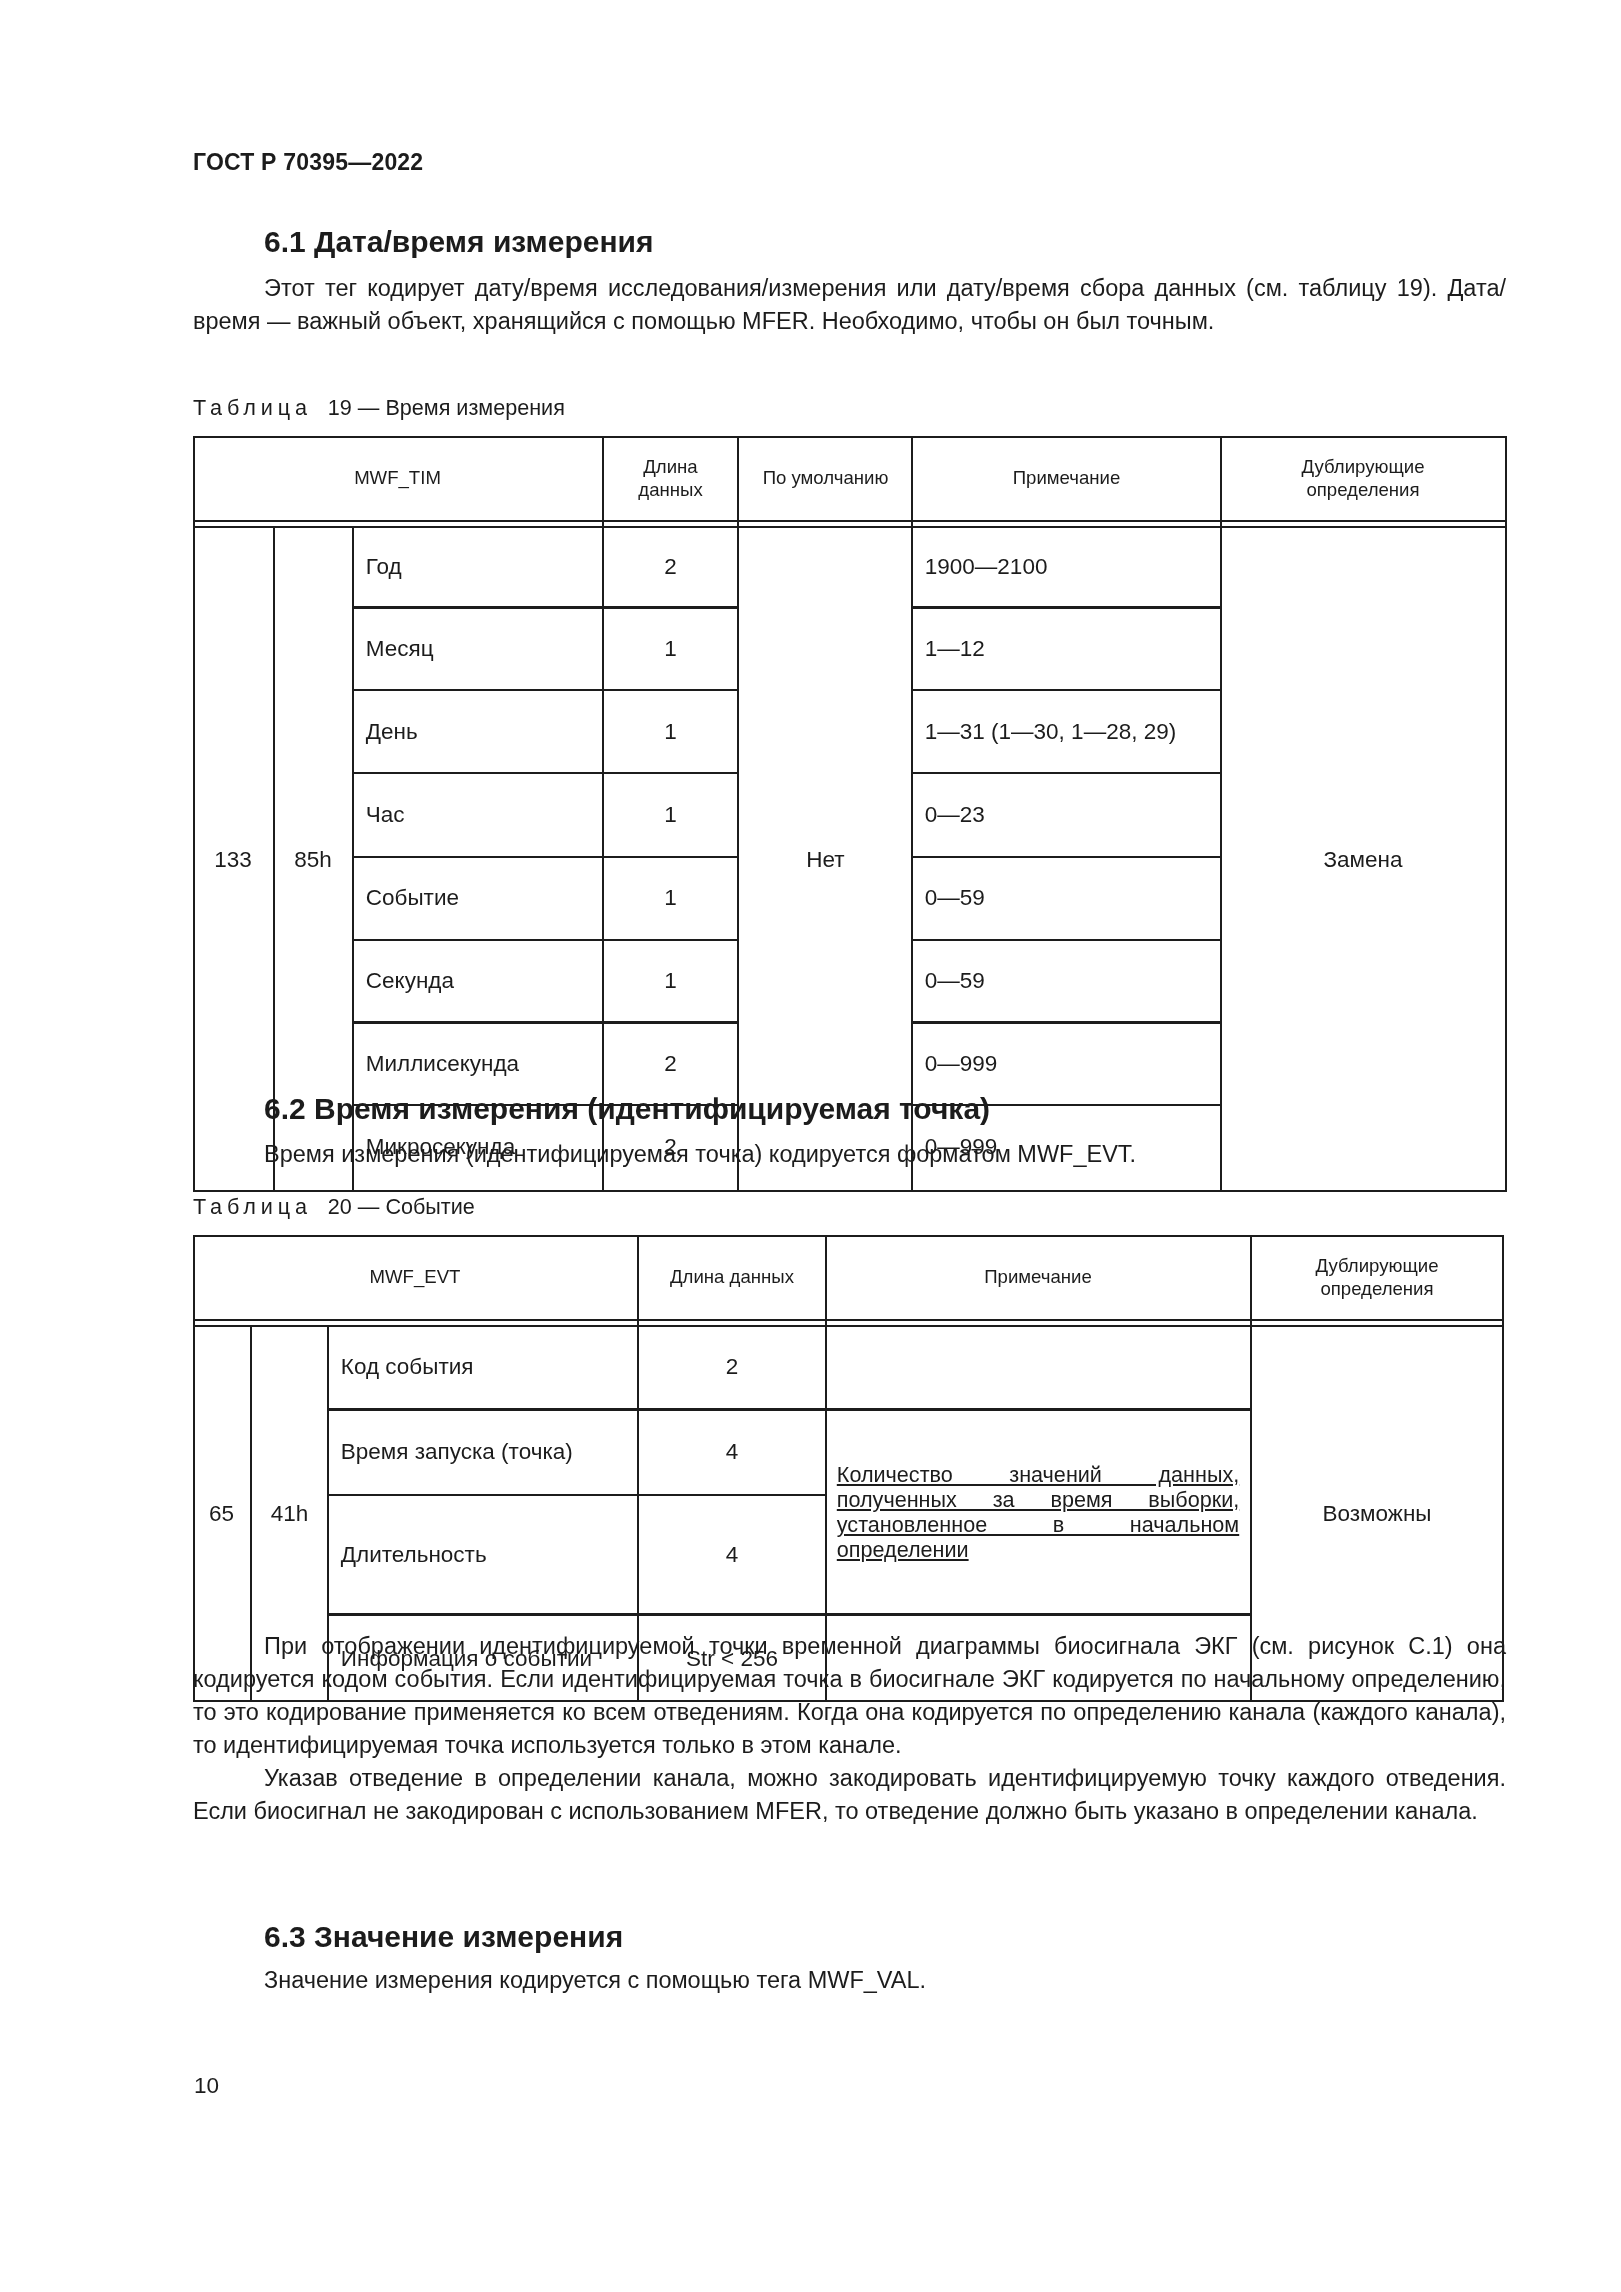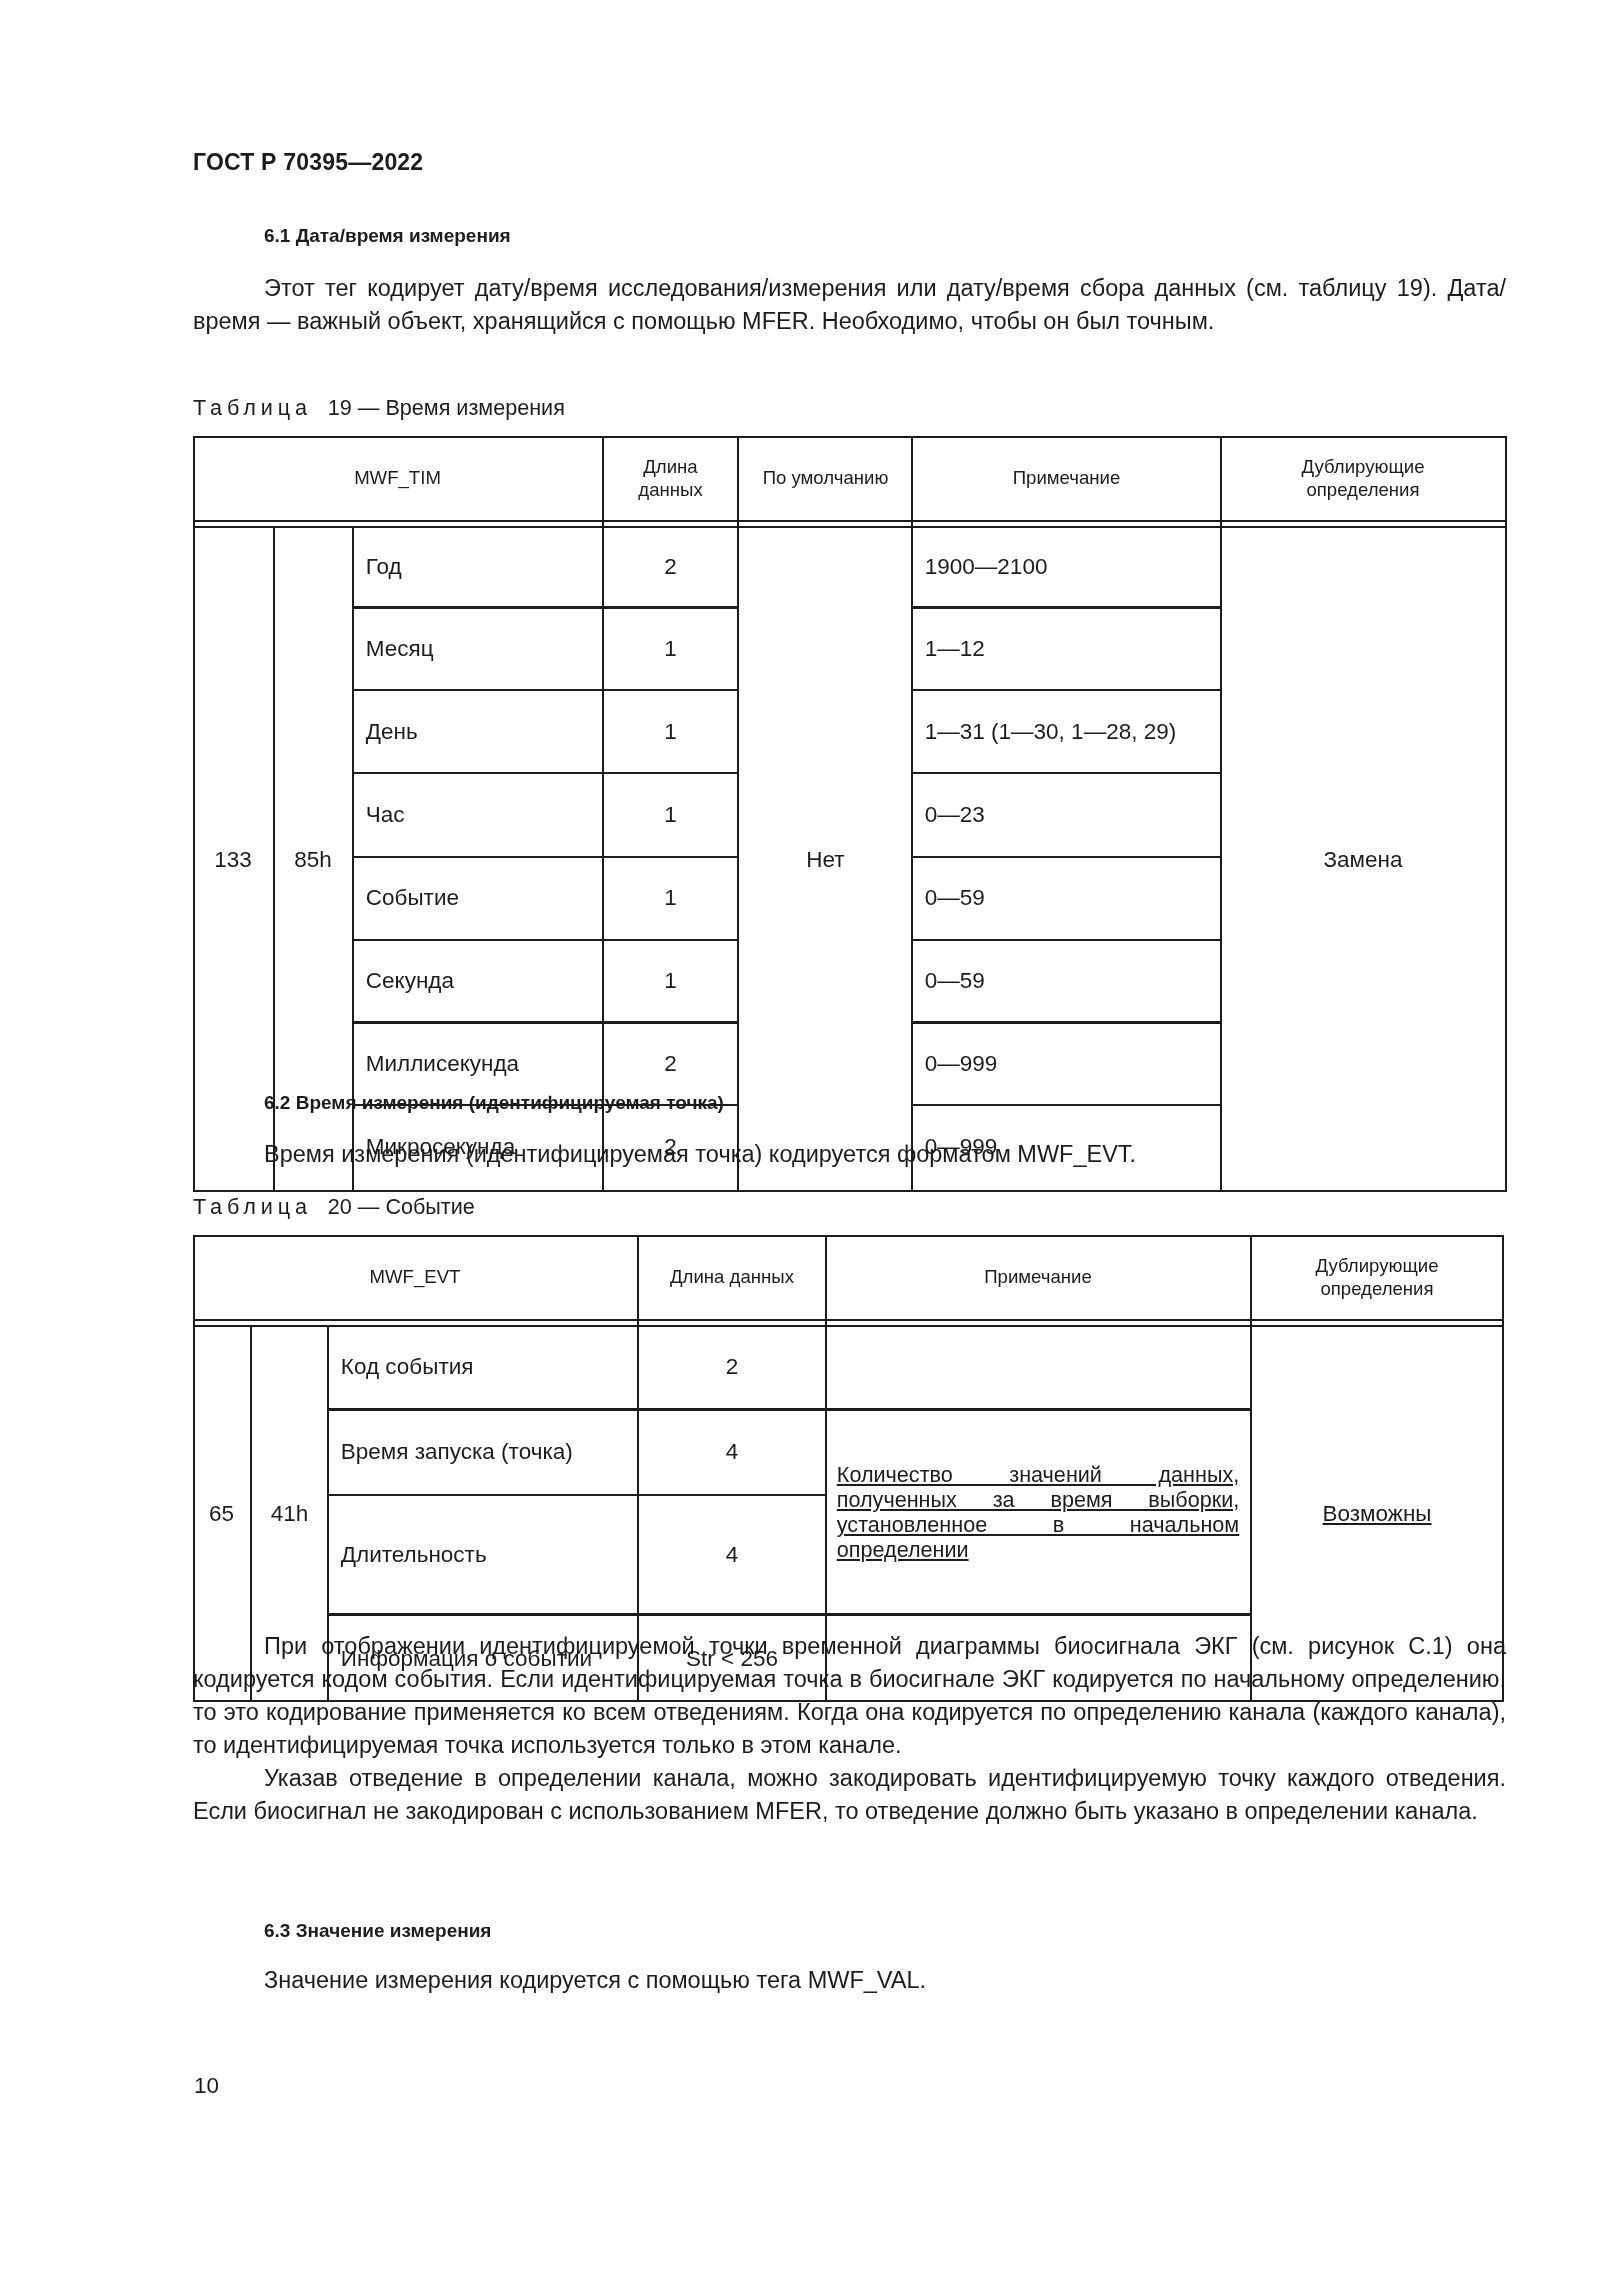--- a/index.html
+++ b/index.html
@@ -1,20 +1,20 @@
 <!DOCTYPE html>
 <html><head>
 <meta charset="utf-8">
 <style>
   html, body { margin: 0; padding: 0; background: #ffffff; }
   body { width: 1621px; height: 2293px; position: relative; overflow: hidden;
          font-family: "Liberation Sans", sans-serif; color: #1c1c1c; }
   .abs { position: absolute; }
   .doc-id { left: 193px; top: 149px; font-size: 23px; font-weight: bold; letter-spacing: 0.2px; }
-  .h2 { font-size: 19px; font-weight: bold; white-space: nowrap; }
+  .h2 { font-size: 30px; font-weight: bold; white-space: nowrap; }
   .para { left: 193px; width: 1313px; font-size: 23.5px; line-height: 33px; text-align: justify; }
   .para p { margin: 0; text-indent: 71px; }
   .line { font-size: 23.5px; white-space: nowrap; }
   .caption { left: 193px; font-size: 21.6px; white-space: nowrap; }
   .caption .spaced { letter-spacing: 4.9px; }
   .page-num { left: 194px; top: 2073px; font-size: 22.5px; }
 
   
   .tbl { position: absolute; border: 2.9px solid #1c1c1c; box-sizing: border-box; }
   .cell { position: absolute; box-sizing: border-box; display: flex; align-items: center;
@@ -140,21 +140,21 @@
   <div class="hline" style="left:134px; top:259px; width:500px;"></div>
   <div class="hline thick" style="left:134px; top:378px; width:924px;"></div>
 
   <div class="cell hcell" style="left:0; top:0; width:444px; height:84px;">MWF_EVT</div>
   <div class="cell hcell" style="left:446px; top:0; width:186px; height:84px;">Длина данных</div>
   <div class="cell hcell" style="left:634px; top:0; width:422px; height:84px;">Примечание</div>
   <div class="cell hcell" style="left:1059px; top:0; width:250px; height:84px; padding:0 49px;">Дублирующие определения</div>
 
   <div class="cell center" style="left:0; top:92px; width:57px; height:374px;">65</div>
   <div class="cell center" style="left:59px; top:92px; width:75px; height:374px;">41h</div>
-  <div class="cell center" style="left:1059px; top:92px; width:250px; height:374px;text-decoration:underline;">Возможны</div>
+  <div class="cell center" style="left:1059px; top:92px; width:250px; height:374px;">Возможны</div>
 
   <div class="cell left" style="left:136px; top:92px; width:308px; height:80px;">Код события</div>
   <div class="cell center" style="left:446px; top:92px; width:186px; height:80px;">2</div>
   <div class="cell left" style="left:634px; top:92px; width:422px; height:80px;"></div>
 
   <div class="cell left" style="left:136px; top:175px; width:308px; height:83px;">Время запуска (точка)</div>
   <div class="cell center" style="left:446px; top:175px; width:186px; height:83px;">4</div>
 
   <div class="cell left" style="left:136px; top:261px; width:308px; height:118px;">Длительность</div>
   <div class="cell center" style="left:446px; top:261px; width:186px; height:118px;">4</div>

